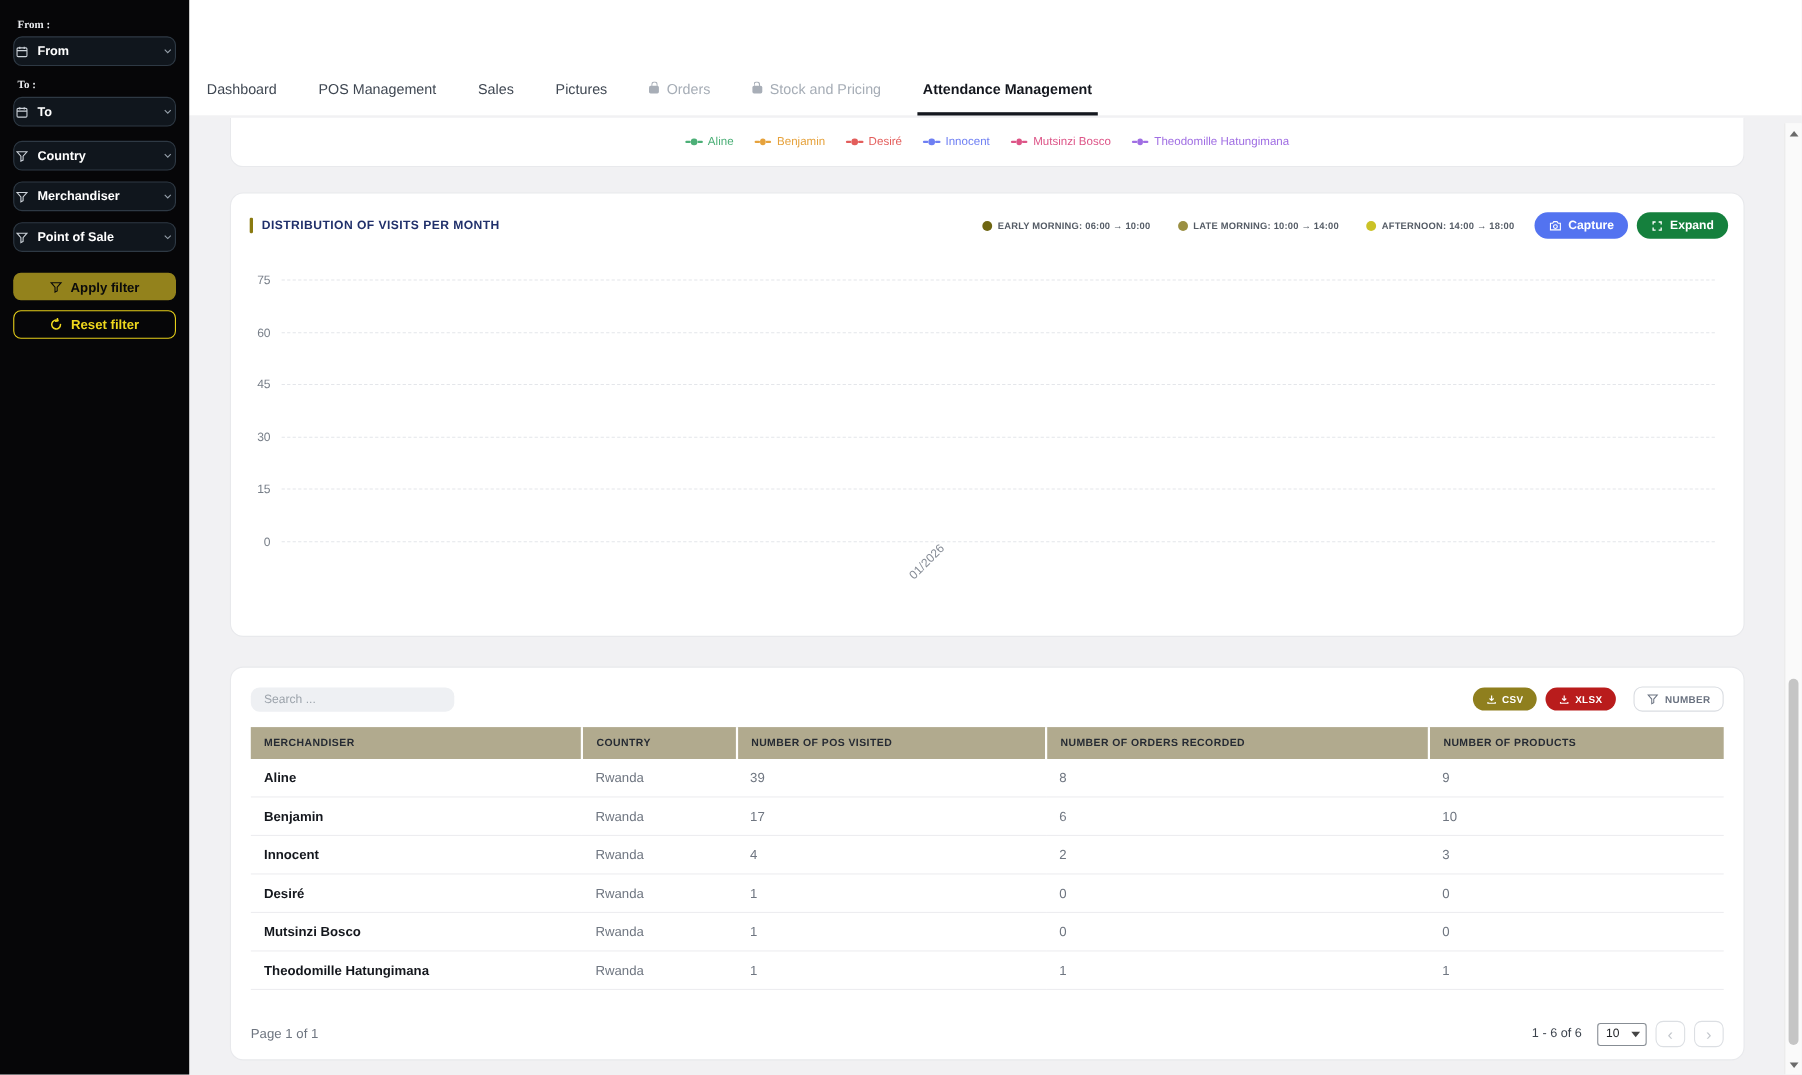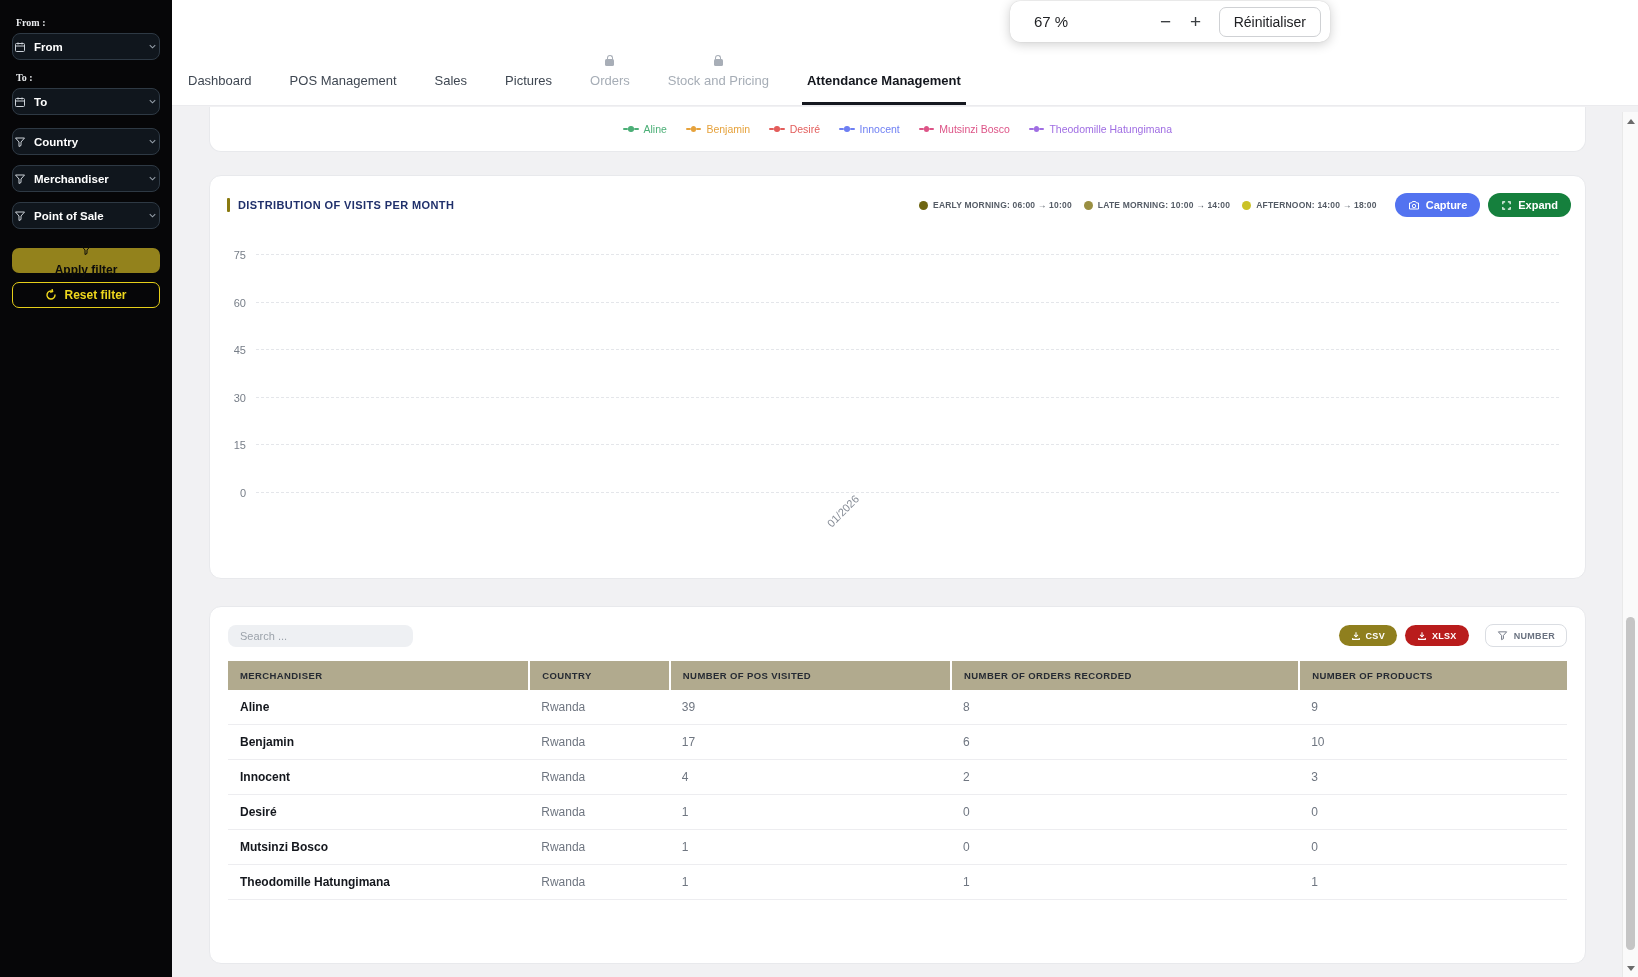--- a/index.html
+++ b/index.html
@@ -14,30 +14,30 @@
   .logo-mark::after { content:""; position:absolute; right:3px; bottom:2px; width:12px; height:11px; background:#cfae06; border-radius:50% 10% 50% 50%; transform:rotate(-14deg); }
   .logo-text { color:#fff; font-size:21px; font-weight:800; letter-spacing:.2px; }
   .side-label { color:#e8eaed; font-size:10px; font-weight:700; margin:12px 16px 5px;font-family:Liberation Serif, serif; }
   .side-label.first { margin-top:17px; }
   .side-select { display:flex; align-items:center; gap:8px; height:27px; margin:0 12px; width:calc(100% - 24px);
     background:#10161d; border:1px solid #2e3944; border-radius:8px; padding:0 1px; color:#fff;
     font-size:11.5px; font-weight:600; cursor:pointer; }
   .side-select + .side-select { margin-top:10px; }
   .side-select .chev { margin-left:auto; display:flex; }
   .btn-apply { margin:19px 12px 0; height:25px; width:calc(100% - 24px); border-radius:7px; background:#93821c; border:none;
-    color:#0b0b0b; font-weight:700; font-size:12px; display:flex; align-items:center; justify-content:center; gap:7px; cursor:pointer;flex-direction:column; }
+    color:#0b0b0b; font-weight:700; font-size:12px; display:flex; align-items:center; justify-content:center; gap:7px; cursor:pointer; }
   .btn-reset { margin:9px 12px 0; height:26px; width:calc(100% - 24px); border-radius:7px; background:transparent; border:1.5px solid #e5ce19;
     color:#eed71d; font-weight:700; font-size:12px; display:flex; align-items:center; justify-content:center; gap:7px; cursor:pointer; }
 
   
   .main { position:absolute; left:172px; right:0; top:0; bottom:0; background:#f1f1f3; }
   .topbar { background:#fff; height:106px; border-bottom:1px solid #ebebee; display:flex; align-items:flex-end; padding-left:14px; }
   .tabs { display:flex; gap:34px; align-items:flex-end;text-align:right; }
   .tab { font-size:13px; color:#3f4752; padding:0 2px 17px; position:relative; cursor:pointer; display:flex; align-items:center; gap:7px; white-space:nowrap; }
-  .tab.locked { color:#a6adb6; cursor:default;flex-direction:column; }
+  .tab.locked { color:#a6adb6; cursor:default; }
   .tab.active { color:#13161d; font-weight:700; }
   .tab.active::after { content:""; position:absolute; left:-3px; right:-3px; bottom:0; height:3px; background:#15181f; }
   .lock { width:9px; height:7px; border-radius:1.5px; background:#a8aeb7; position:relative; display:inline-block; margin-top:2px; }
   .lock::before { content:""; position:absolute; left:1.5px; top:-4px; width:4px; height:4px; border:1.4px solid #a8aeb7; border-bottom:none; border-radius:3px 3px 0 0; }
 
   
   .zoom-popup { position:absolute; top:1px; left:838px; width:320px; height:41px; background:#fff; border-radius:10px;
     box-shadow:0 2px 12px rgba(0,0,0,.20), 0 0 1px rgba(0,0,0,.2); display:flex; align-items:center; padding:0 9px 0 24px; z-index:40; }
   .zoom-level { font-size:15px; color:#1f2023; margin-right:auto; }
   .zoom-btn { width:30px; height:30px; background:none; border:none; font-size:19px; color:#3c4043; display:flex; align-items:center; justify-content:center; cursor:pointer; }
@@ -52,21 +52,21 @@
   .sl-item { display:flex; align-items:center; gap:5px; font-size:10.5px; cursor:pointer; }
   .sl-marker { display:flex; align-items:center; }
   .sl-line { width:5px; height:2px; border-radius:1px; }
   .sl-dot { width:5.5px; height:5.5px; border-radius:50%; }
 
   
   .chart-card { margin-top:23px; height:404px; position:relative; }
   .chart-header { display:flex; align-items:center; padding:17px 14px 0 17px; }
   .accent { width:3px; height:14px; background:#8a7a10; margin-right:8px; border-radius:1px; }
   .chart-title { font-size:11px; font-weight:700; color:#20306b; letter-spacing:.4px; }
-  .chart-legend { margin-left:auto; display:flex; align-items:center; gap:12px;text-align:right; }
+  .chart-legend { margin-left:auto; display:flex; align-items:center; gap:25px;text-align:right; }
   .cl-item { display:flex; align-items:center; gap:5px; font-size:8.5px; font-weight:700; color:#555c66; letter-spacing:.2px; cursor:default; }
   .cl-dot { width:9px; height:9px; border-radius:50%; }
   .pill-btn { border:none; border-radius:999px; height:24px; padding:0 13px; font-size:11px; font-weight:600; color:#fff;
     display:flex; align-items:center; gap:6px; cursor:pointer; }
   .btn-capture { background:#5373f0; margin-left:18px; }
   .btn-expand { background:#15803d; margin-left:8px; }
 
   .chart-area { position:relative; height:238px; margin:38px 26px 0 46px; }
   .gridline { position:absolute; left:0; right:0; border-top:1px dashed #e4e6ea; height:0; }
   .gridline .tick { position:absolute; right:calc(100% + 10px); top:-6px; font-size:11px; color:#777e88; }
@@ -234,26 +234,20 @@
         <div class="tab locked">
             <span class="lock"></span>
             <span>Stock and Pricing</span>
           </div>
         <div class="tab active">
             <span>Attendance Management</span>
           </div>
       </nav>
     </header>
 
-    <div class="zoom-popup">
-      <span class="zoom-level">67 %</span>
-      <button class="zoom-btn">−</button>
-      <button class="zoom-btn">+</button>
-      <button class="zoom-reset">Réinitialiser</button>
-    </div>
 
     <div class="content">
 
       <section class="card legend-card">
         <div class="sl-item" style="color: rgb(76, 175, 119);">
           <span class="sl-marker">
               <span class="sl-line" style="background: rgb(76, 175, 119);"></span>
               <span class="sl-dot" style="background: rgb(76, 175, 119);"></span>
               <span class="sl-line" style="background: rgb(76, 175, 119);"></span>
             </span>
@@ -462,20 +456,30 @@
             <tr>
               <td class="name">Theodomille Hatungimana</td>
                 <td>Rwanda</td>
                 <td>1</td>
                 <td>1</td>
                 <td>1</td>
             </tr>
           </tbody>
         </table>
 
+        <div class="table-footer">
+          <span>Page 1 of 1</span>
+          <span class="range-info">1 - 6 of 6</span>
+          <div class="page-select">
+            <span>10</span>
+            <span class="caret-down"></span>
+          </div>
+          <button class="pg-btn">‹</button>
+          <button class="pg-btn">›</button>
+        </div>
       </section>
 
     </div>
   </div>
 
   <div class="scrollbar">
     <div class="sb-arrow sb-up">
         <span class="tri-up"></span>
       </div>
     <div class="sb-thumb"></div>

